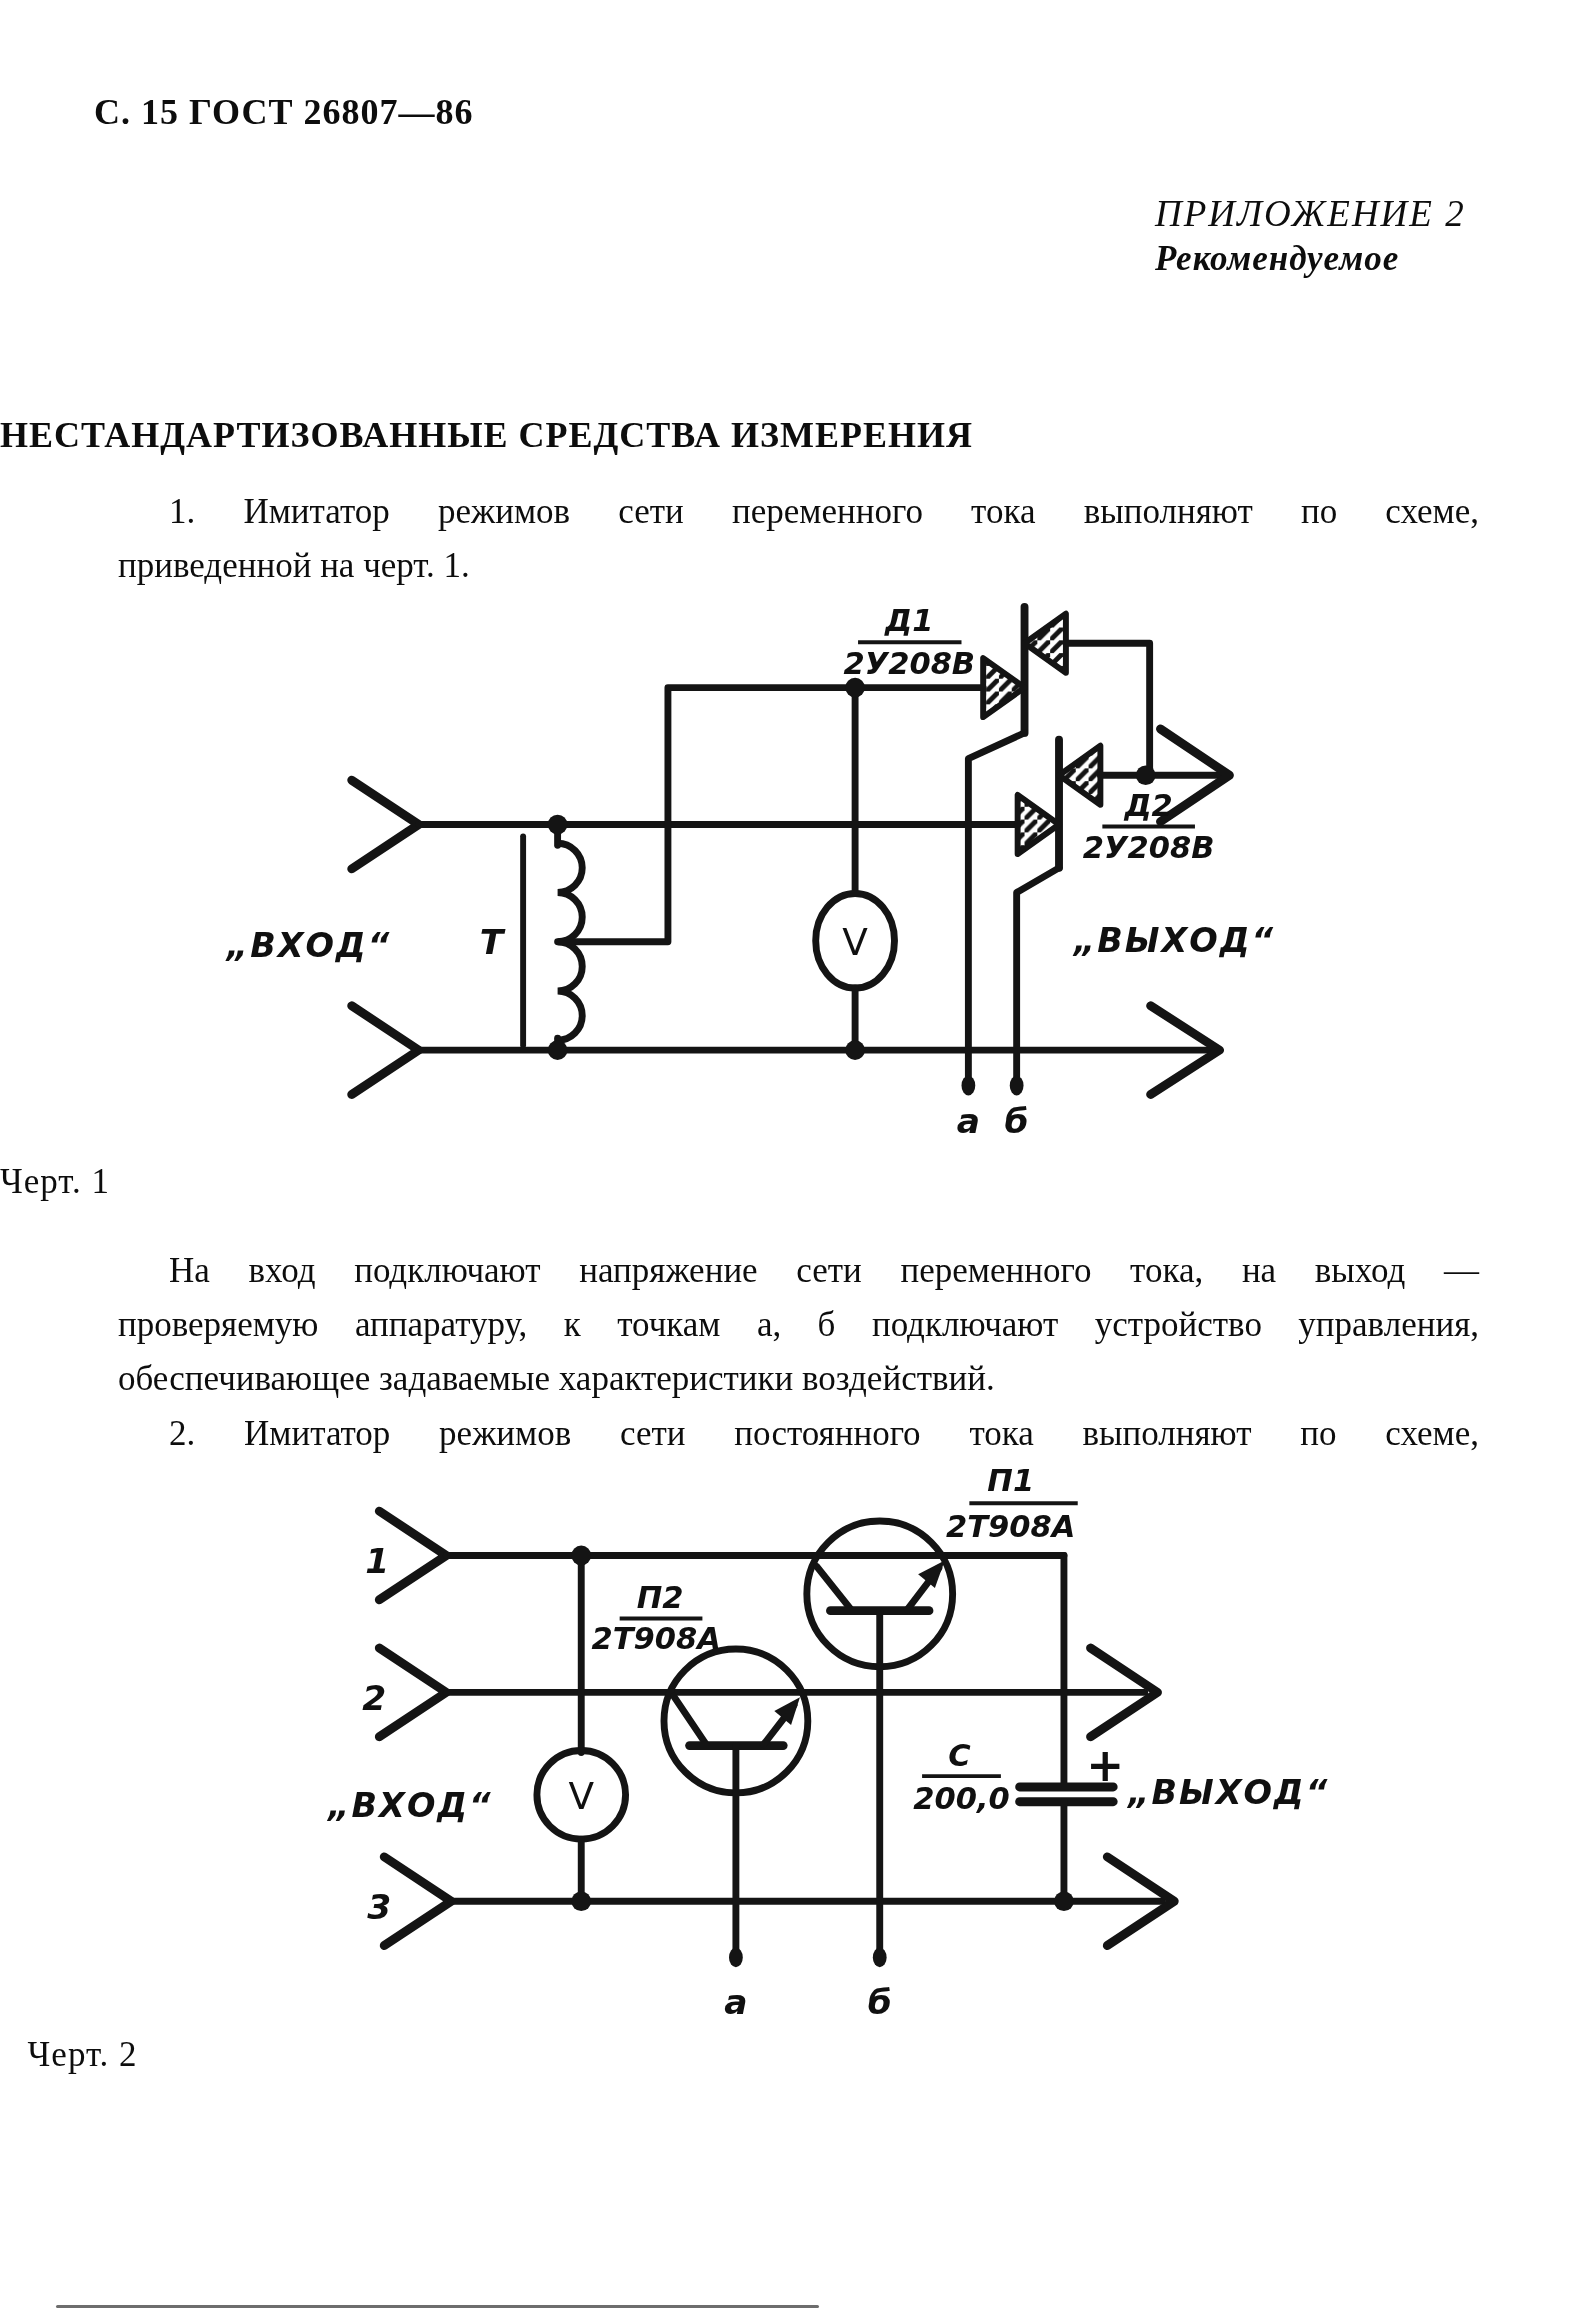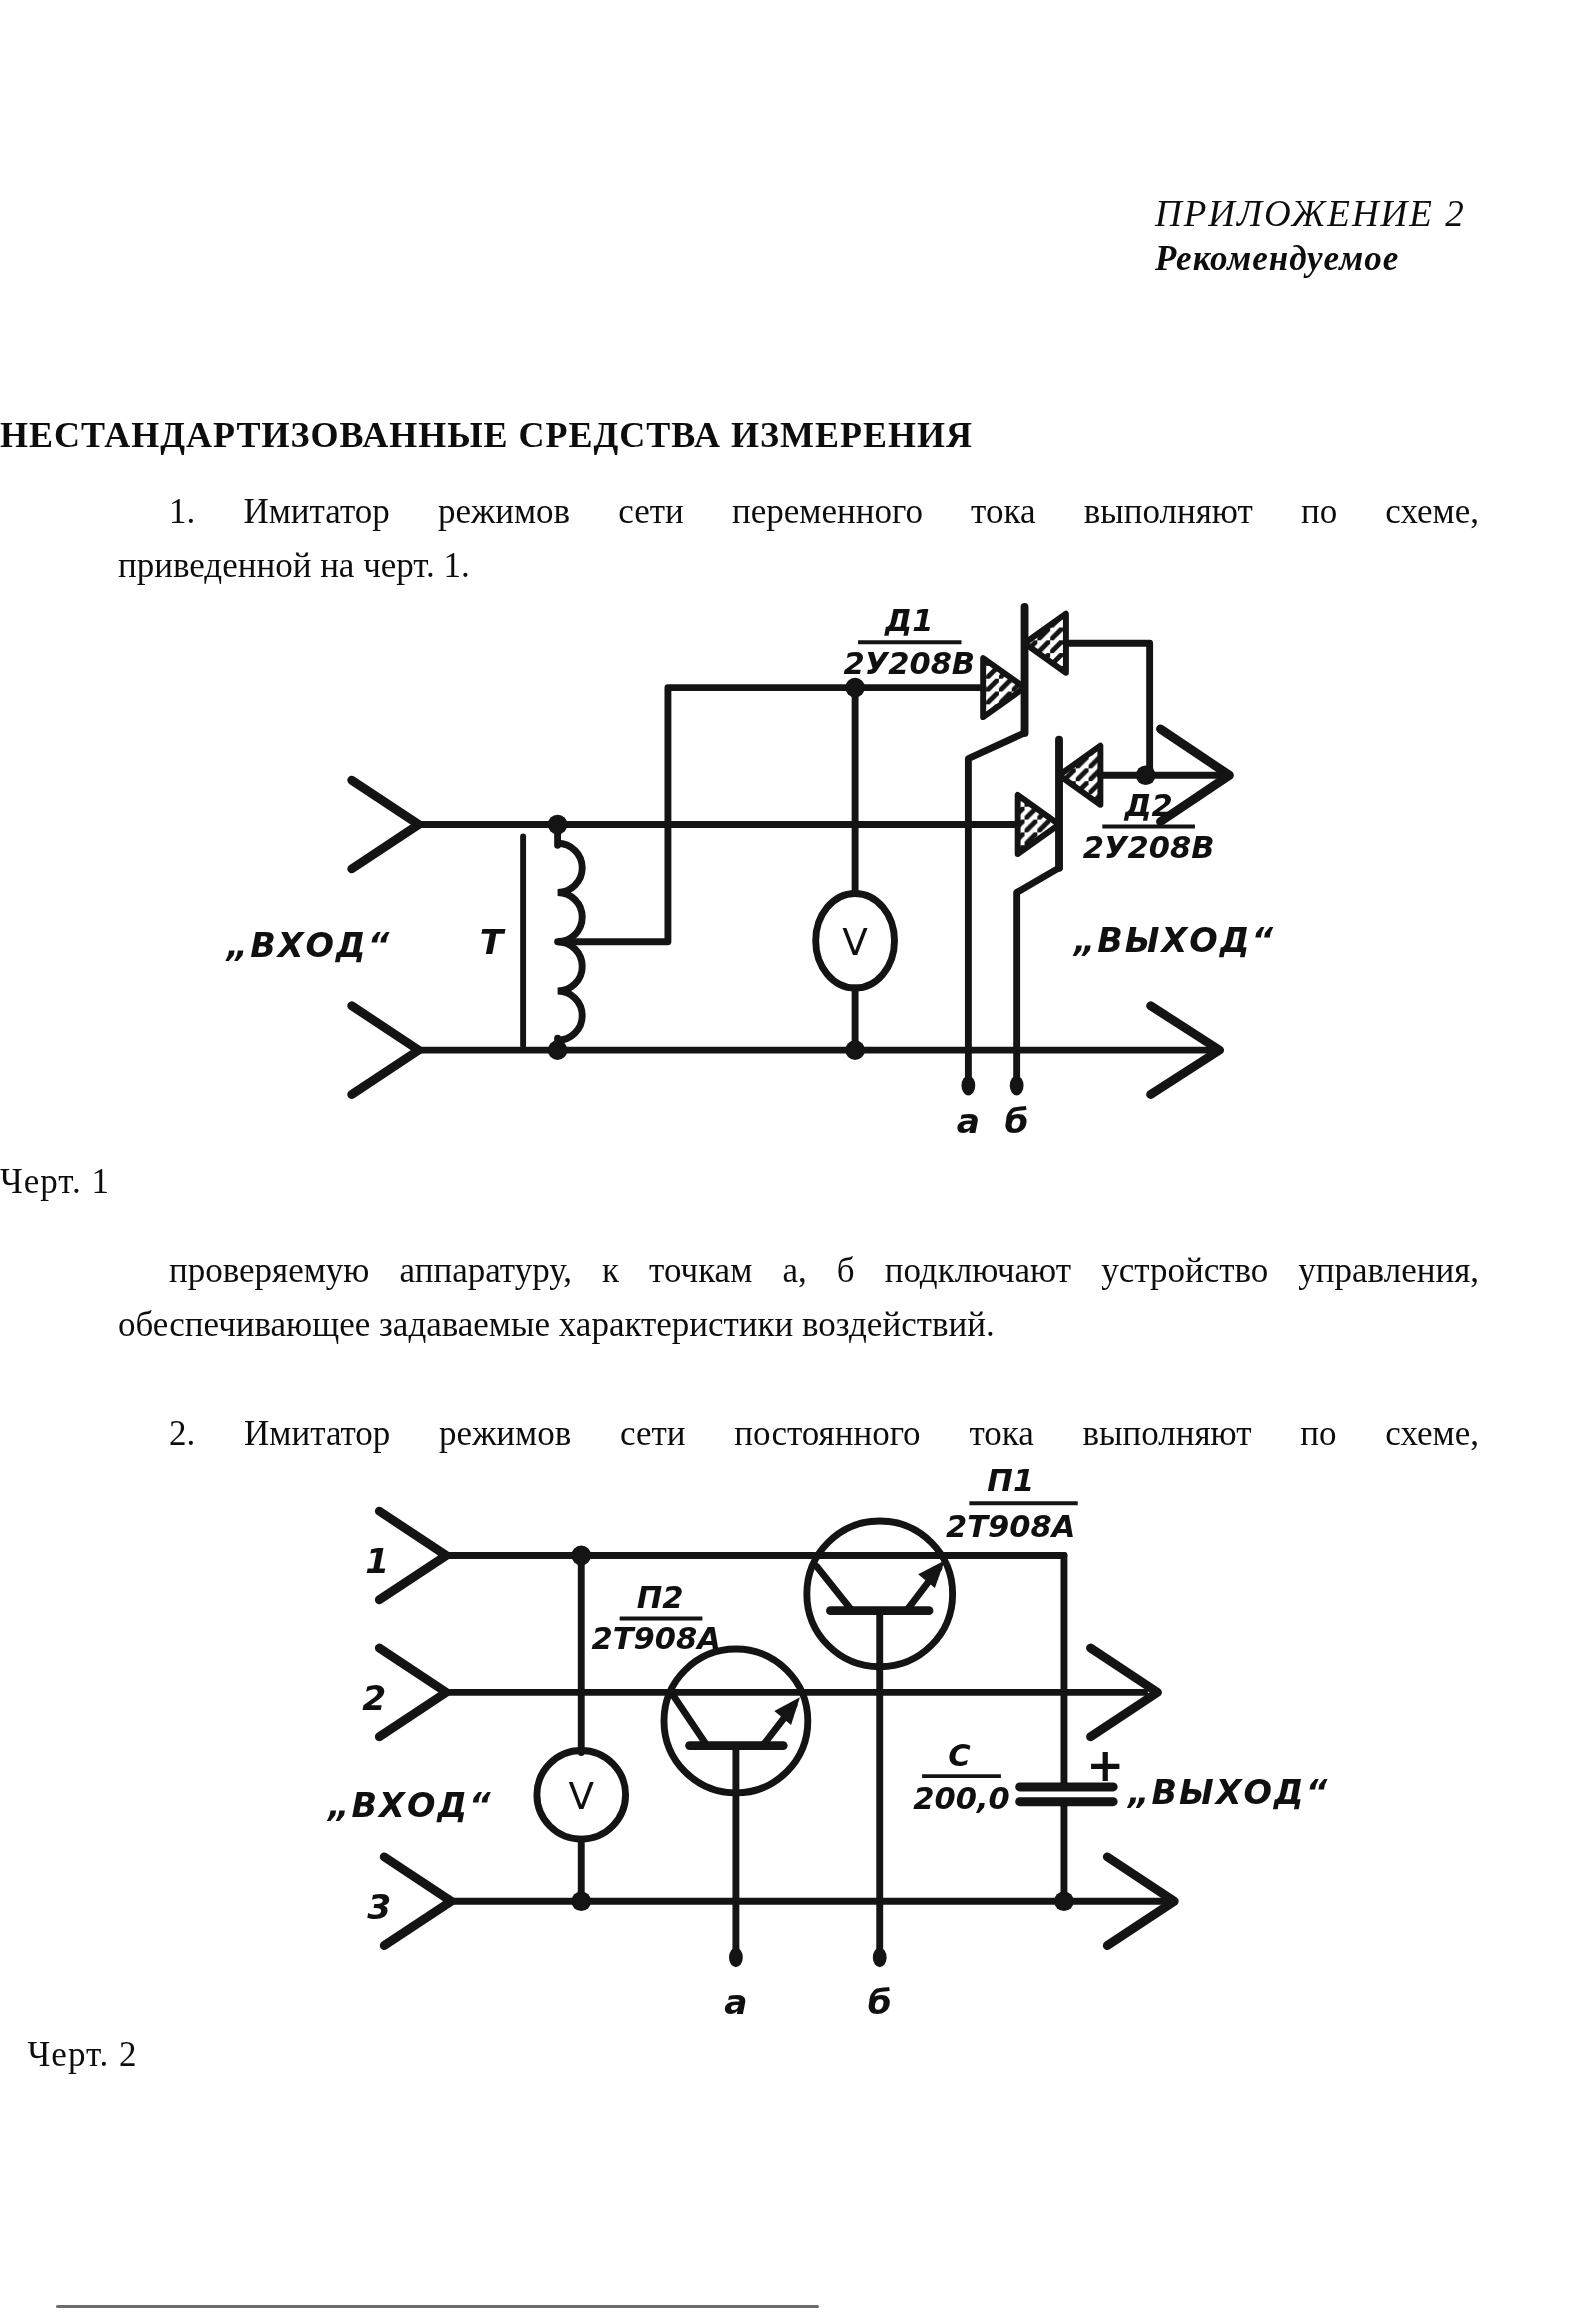--- a/index.html
+++ b/index.html
@@ -60,33 +60,35 @@
   .lbl.big{font-size:35px;}
   .lbl.q{font-size:34px;letter-spacing:2px;}
   .vlbl{font-family:"DejaVu Sans",sans-serif;font-size:38px;}
   .plus{font-family:"DejaVu Sans",sans-serif;font-size:46px;font-weight:bold;}
 </style>
 </head>
 <body>
 
 <div class="page">
 
+  <div class="hdr">С. 15 ГОСТ 26807—86</div>
 
   <div class="appendix">
     <div class="a1">ПРИЛОЖЕНИЕ 2</div>
     <div class="a2">Рекомендуемое</div>
   </div>
 
   <div class="title">НЕСТАНДАРТИЗОВАННЫЕ СРЕДСТВА ИЗМЕРЕНИЯ</div>
 
   <div class="para p1">
       <div class="line">1. Имитатор режимов сети переменного тока выполняют по схеме,</div>
       <div class="line last">приведенной на черт. 1.</div>
     </div>
   <div class="para p2">
+      <div class="line">На вход подключают напряжение сети переменного тока, на выход —</div>
       <div class="line">проверяемую аппаратуру, к точкам а, б подключают устройство управления,</div>
       <div class="line last">обеспечивающее задаваемые характеристики воздействий.</div>
     </div>
   <div class="para p3">
       <div class="line">2. Имитатор режимов сети постоянного тока выполняют по схеме,</div>
     </div>
 
   <div class="figcap cap1">Черт. 1</div>
   <div class="figcap cap2">Черт. 2</div>
 

